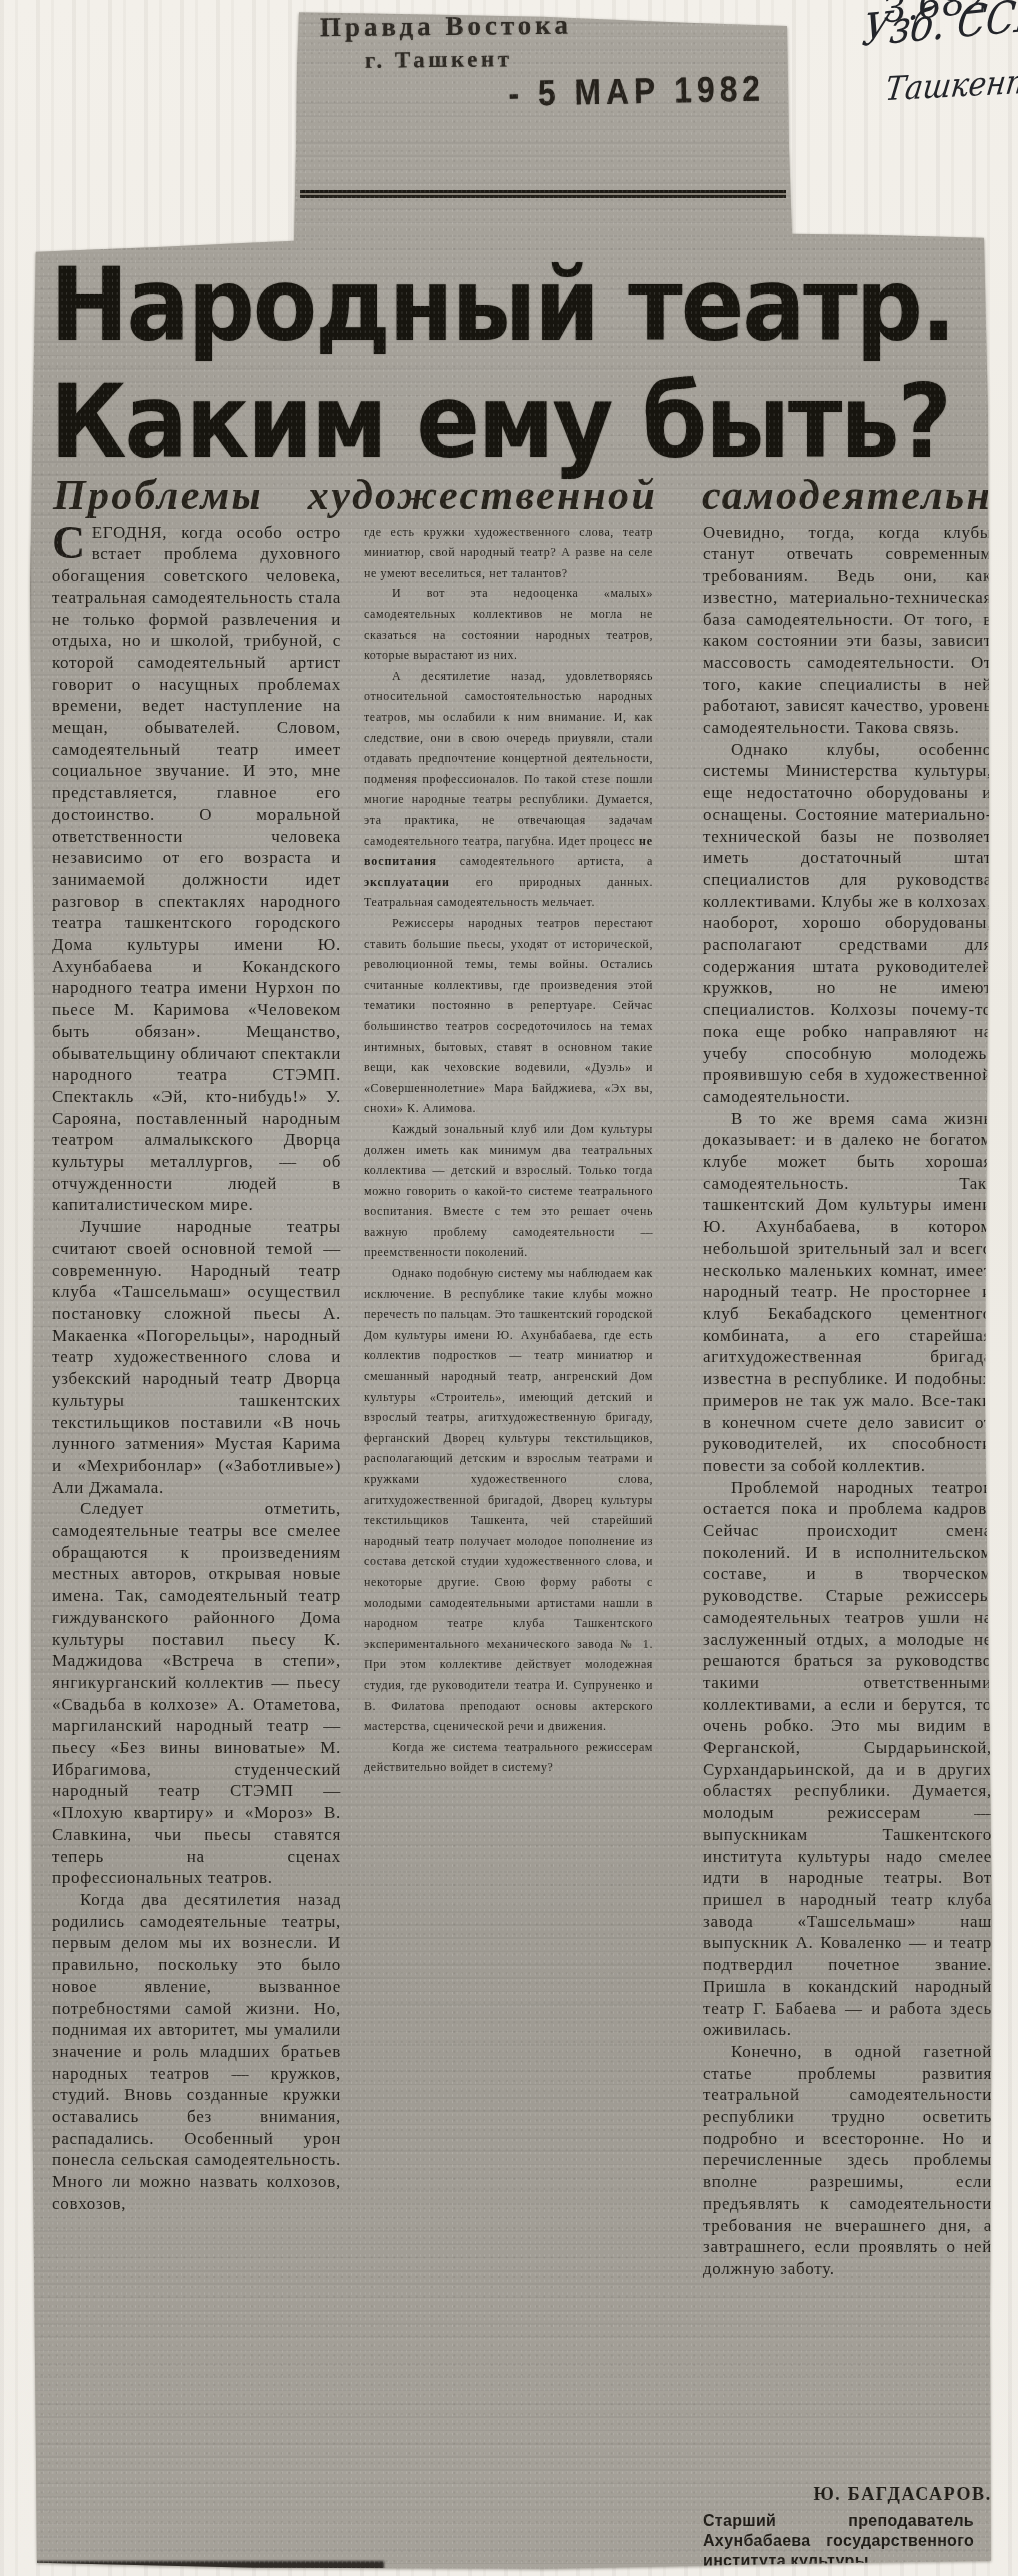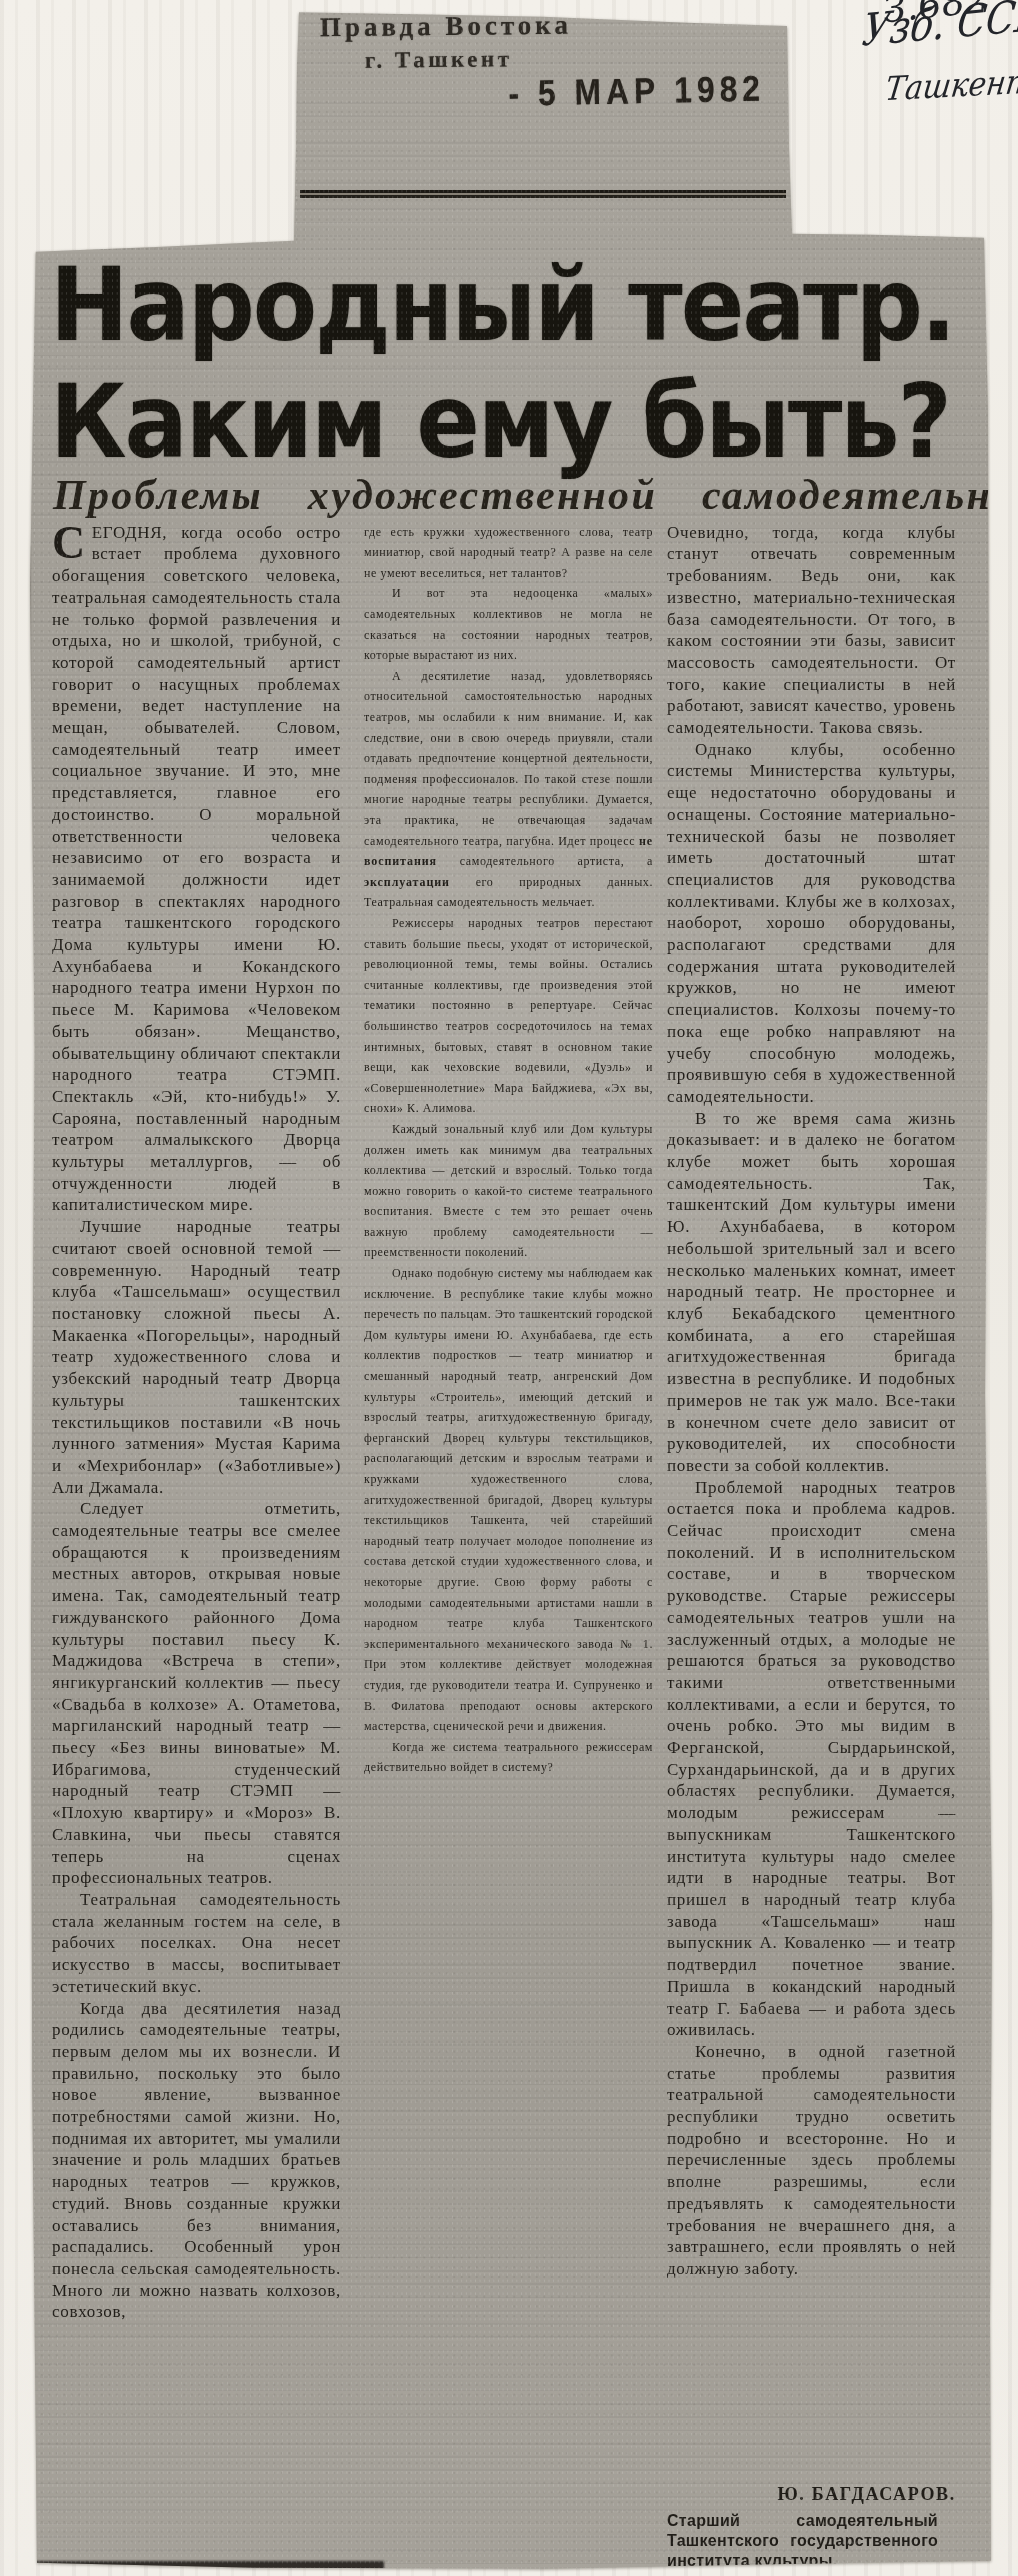--- a/index.html
+++ b/index.html
@@ -53,21 +53,21 @@
   .headline.l1{top:236px;}
   .headline.l2{top:353px;}
   .subhead{position:absolute;left:30px;top:462px;width:913px;color:#26221b;
     font-family:"Liberation Serif",serif;font-style:italic;font-weight:700;font-size:42px;
     letter-spacing:2.3px;word-spacing:32px;white-space:nowrap;}
   .col{position:absolute;top:513px;width:289px;color:#201d18;text-align:justify;}
   .col .paras p{margin:0;text-indent:28px;}
   .col .paras p.noind{text-indent:0;}
   .col-a{left:29px;font-size:17px;line-height:21.7px;letter-spacing:0.7px;}
   .col-b{left:341px;font-size:12px;line-height:20.6px;letter-spacing:0.6px;}
-  .col-c{left:644px;font-size:17px;line-height:21.7px;letter-spacing:0.7px;
+  .col-c{left:680px;font-size:17px;line-height:21.7px;letter-spacing:0.7px;
     display:flex;flex-direction:column;height:2049px;}
   .dropcap{float:left;font-size:46px;line-height:36px;font-weight:700;padding:3.5px 5.8px 0 0;}
   b{font-weight:700;letter-spacing:0.9px;}
   .sig{margin-top:auto;}
   .sig-name{font-weight:700;font-size:18px;letter-spacing:1.7px;text-align:right;margin:3.5px 0 4.6px 23px;}
   .sig-cred{font-family:"Liberation Sans",sans-serif;font-weight:700;font-size:16px;line-height:20px;
     letter-spacing:0.3px;text-align:justify;width:271px;}
 </style>
 </head>
 <body>
@@ -83,21 +83,20 @@
 
     <div class="headline l1">Народный театр.</div>
     <div class="headline l2">Каким ему быть?</div>
     <div class="subhead">Проблемы художественной самодеятельности</div>
 
     <div class="col col-a">
       <div class="paras">
           <p class="noind"><span class="dropcap">С</span>ЕГОДНЯ, когда особо остро встает проблема духовного обогащения советского человека, театральная самодеятельность стала не только формой развлечения и отдыха, но и школой, трибуной, с которой самодеятельный артист говорит о насущных проблемах времени, ведет наступление на мещан, обывателей. Словом, самодеятельный театр имеет социальное звучание. И это, мне представляется, главное его достоинство. О моральной ответственности человека независимо от его возраста и занимаемой должности идет разговор в спектаклях народного театра ташкентского городского Дома культуры имени Ю. Ахунбабаева и Кокандского народного театра имени Нурхон по пьесе М. Каримова «Человеком быть обязан». Мещанство, обывательщину обличают спектакли народного театра СТЭМП. Спектакль «Эй, кто-нибудь!» У. Сарояна, поставленный народным театром алмалыкского Дворца культуры металлургов, — об отчужденности людей в капиталистическом мире.</p>
           <p>Лучшие народные театры считают своей основной темой — современную. Народный театр клуба «Ташсельмаш» осуществил постановку сложной пьесы А. Макаенка «Погорельцы», народный театр художественного слова и узбекский народный театр Дворца культуры ташкентских текстильщиков поставили «В ночь лунного затмения» Мустая Карима и «Мехрибонлар» («Заботливые») Али Джамала.</p>
           <p>Следует отметить, самодеятельные театры все смелее обращаются к произведениям местных авторов, открывая новые имена. Так, самодеятельный театр гиждуванского районного Дома культуры поставил пьесу К. Маджидова «Встреча в степи», янгикурганский коллектив — пьесу «Свадьба в колхозе» А. Отаметова, маргиланский народный театр — пьесу «Без вины виноватые» М. Ибрагимова, студенческий народный театр СТЭМП — «Плохую квартиру» и «Мороз» В. Славкина, чьи пьесы ставятся теперь на сценах профессиональных театров.</p>
-          <p>Театральная самодеятельность стала желанным гостем на селе, в рабочих поселках. Она несет искусство в массы, воспитывает эстетический вкус.</p>
           <p>Когда два десятилетия назад родились самодеятельные театры, первым делом мы их вознесли. И правильно, поскольку это было новое явление, вызванное потребностями самой жизни. Но, поднимая их авторитет, мы умалили значение и роль младших братьев народных театров — кружков, студий. Вновь созданные кружки оставались без внимания, распадались. Особенный урон понесла сельская самодеятельность. Много ли можно назвать колхозов, совхозов,</p>
         </div>
     </div>
     <div class="col col-b">
       <div class="paras">
           <p class="noind">где есть кружки художественного слова, театр миниатюр, свой народный театр? А разве на селе не умеют веселиться, нет талантов?</p>
           <p>И вот эта недооценка «малых» самодеятельных коллективов не могла не сказаться на состоянии народных театров, которые вырастают из них.</p>
           <p>А десятилетие назад, удовлетворяясь относительной самостоятельностью народных театров, мы ослабили к ним внимание. И, как следствие, они в свою очередь приувяли, стали отдавать предпочтение концертной деятельности, подменяя профессионалов. По такой стезе пошли многие народные театры республики. Думается, эта практика, не отвечающая задачам самодеятельного театра, пагубна. Идет процесс <b>не воспитания</b> самодеятельного артиста, а <b>эксплуатации</b> его природных данных. Театральная самодеятельность мельчает.</p>
           <p>Режиссеры народных театров перестают ставить большие пьесы, уходят от исторической, революционной темы, темы войны. Остались считанные коллективы, где произведения этой тематики постоянно в репертуаре. Сейчас большинство театров сосредоточилось на темах интимных, бытовых, ставят в основном такие вещи, как чеховские водевили, «Дуэль» и «Совершеннолетние» Мара Байджиева, «Эх вы, снохи» К. Алимова.</p>
           <p>Каждый зональный клуб или Дом культуры должен иметь как минимум два театральных коллектива — детский и взрослый. Только тогда можно говорить о какой-то системе театрального воспитания. Вместе с тем это решает очень важную проблему самодеятельности — преемственности поколений.</p>
@@ -108,21 +107,21 @@
     <div class="col col-c">
       <div class="paras">
           <p class="noind">Очевидно, тогда, когда клубы станут отвечать современным требованиям. Ведь они, как известно, материально-техническая база самодеятельности. От того, в каком состоянии эти базы, зависит массовость самодеятельности. От того, какие специалисты в ней работают, зависят качество, уровень самодеятельности. Такова связь.</p>
           <p>Однако клубы, особенно системы Министерства культуры, еще недостаточно оборудованы и оснащены. Состояние материально-технической базы не позволяет иметь достаточный штат специалистов для руководства коллективами. Клубы же в колхозах, наоборот, хорошо оборудованы, располагают средствами для содержания штата руководителей кружков, но не имеют специалистов. Колхозы почему-то пока еще робко направляют на учебу способную молодежь, проявившую себя в художественной самодеятельности.</p>
           <p>В то же время сама жизнь доказывает: и в далеко не богатом клубе может быть хорошая самодеятельность. Так, ташкентский Дом культуры имени Ю. Ахунбабаева, в котором небольшой зрительный зал и всего несколько маленьких комнат, имеет народный театр. Не просторнее и клуб Бекабадского цементного комбината, а его старейшая агитхудожественная бригада известна в республике. И подобных примеров не так уж мало. Все-таки в конечном счете дело зависит от руководителей, их способности повести за собой коллектив.</p>
           <p>Проблемой народных театров остается пока и проблема кадров. Сейчас происходит смена поколений. И в исполнительском составе, и в творческом руководстве. Старые режиссеры самодеятельных театров ушли на заслуженный отдых, а молодые не решаются браться за руководство такими ответственными коллективами, а если и берутся, то очень робко. Это мы видим в Ферганской, Сырдарьинской, Сурхандарьинской, да и в других областях республики. Думается, молодым режиссерам — выпускникам Ташкентского института культуры надо смелее идти в народные театры. Вот пришел в народный театр клуба завода «Ташсельмаш» наш выпускник А. Коваленко — и театр подтвердил почетное звание. Пришла в кокандский народный театр Г. Бабаева — и работа здесь оживилась.</p>
           <p>Конечно, в одной газетной статье проблемы развития театральной самодеятельности республики трудно осветить подробно и всесторонне. Но и перечисленные здесь проблемы вполне разрешимы, если предъявлять к самодеятельности требования не вчерашнего дня, а завтрашнего, если проявлять о ней должную заботу.</p>
         </div>
       <div class="sig">
         <div class="sig-name">Ю. БАГДАСАРОВ.</div>
-        <div class="sig-cred">Старший самодеятельный Ташкентского государственного института культуры.</div>
+        <div class="sig-cred">Старший преподаватель Ахунбабаева государственного института культуры.</div>
       </div>
     </div>
 
     <div class="smudge" style="left:9.2px;bottom:2.3px;width:352px;height:9.2px;opacity:.8;"></div>
     <div class="smudge" style="left:0;top:537px;width:7px;height:323px;opacity:.45;"></div>
     <div class="smudge" style="left:1.2px;top:1467px;width:5.8px;height:358px;opacity:.4;"></div>
     <div class="smudge" style="left:11.6px;bottom:1.2px;width:953px;height:2.9px;opacity:.5;filter:blur(0.6px);"></div>
   </div>
 </div>
 

